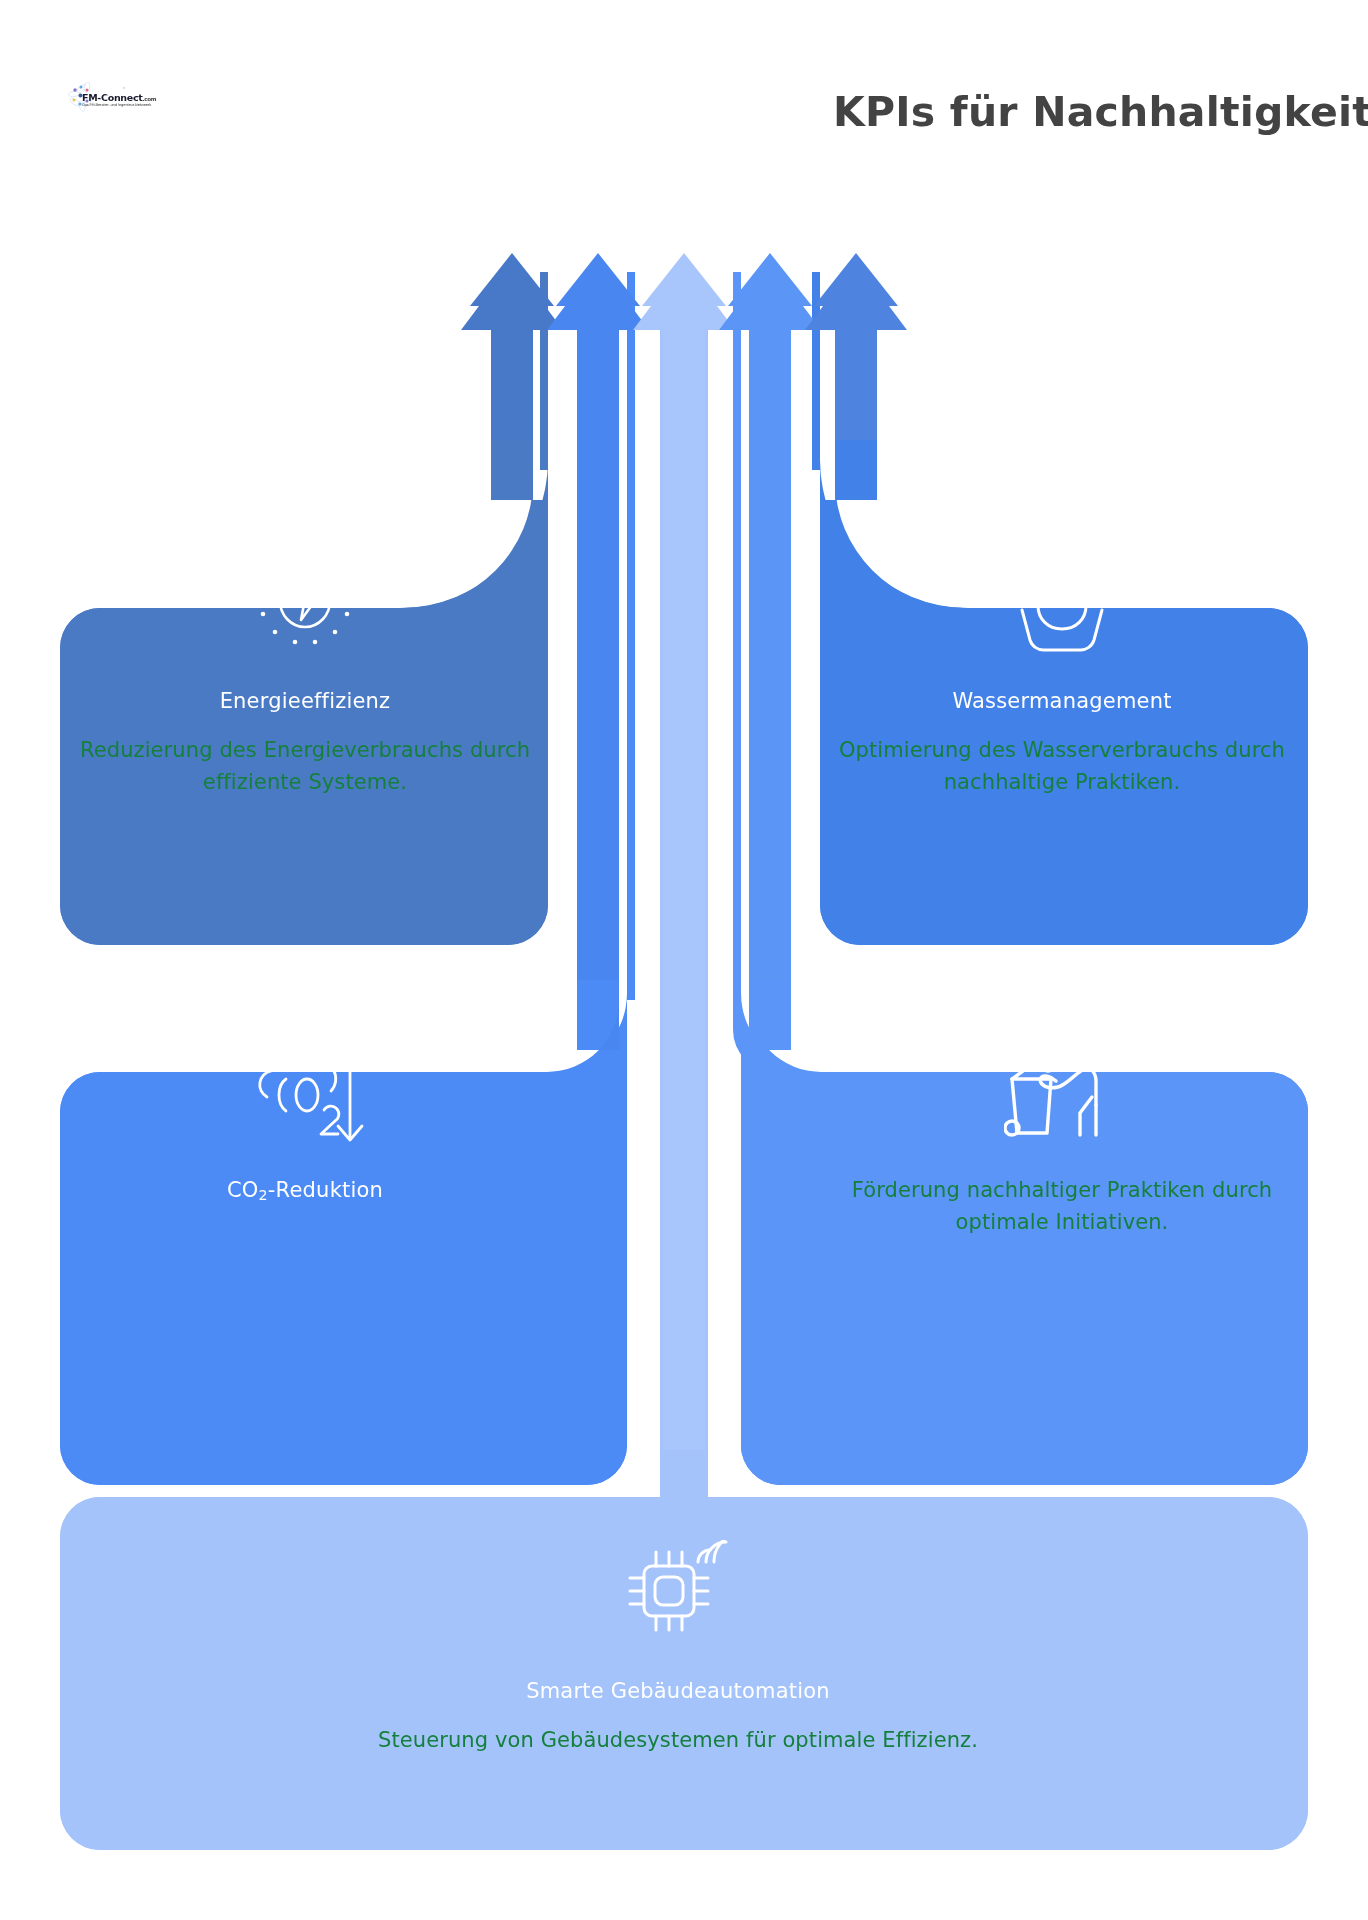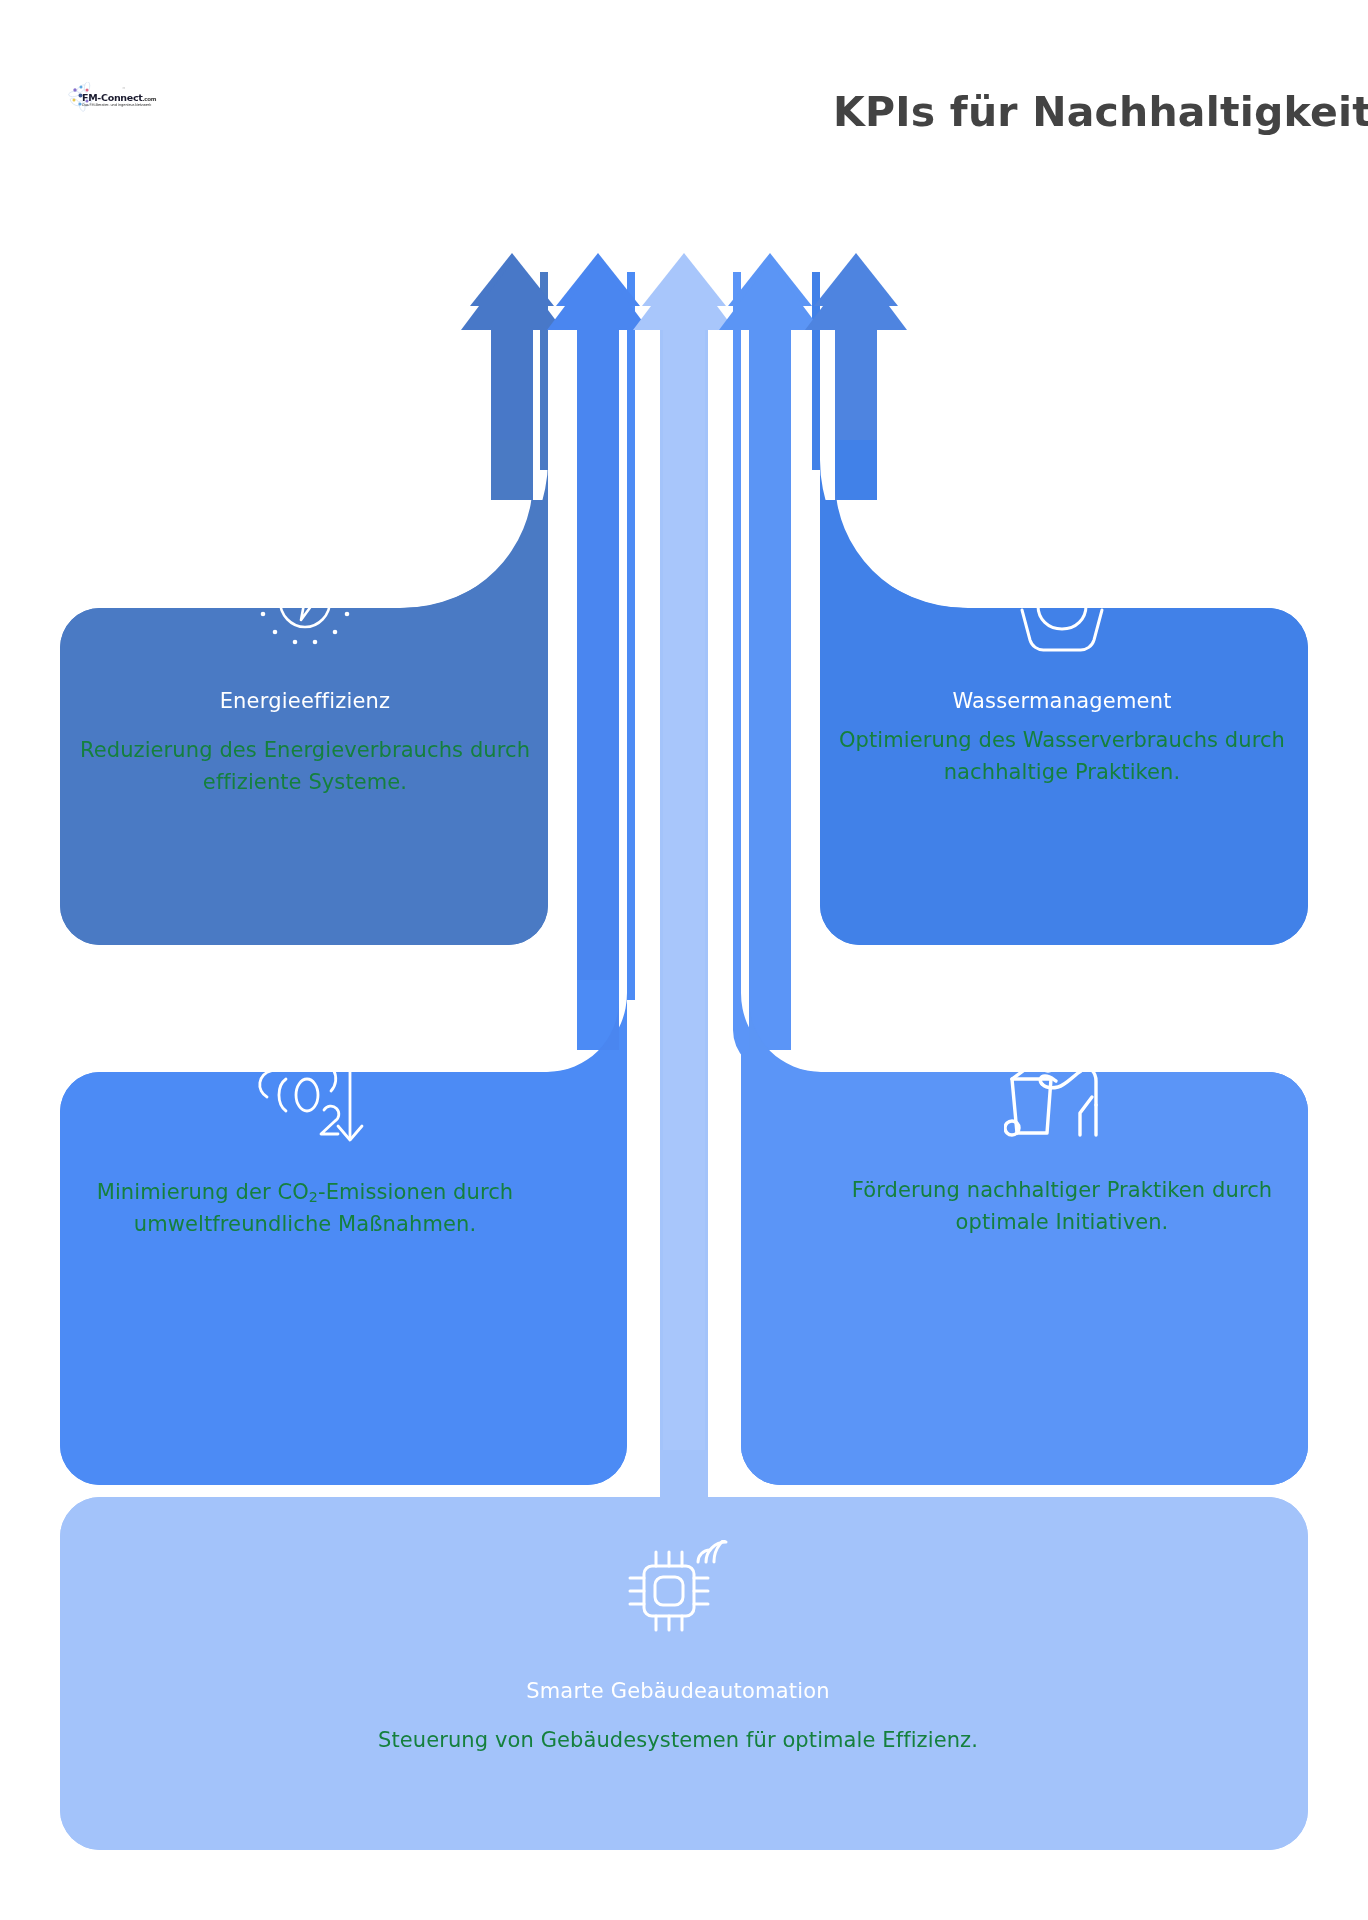--- a/index.html
+++ b/index.html
@@ -137,21 +137,21 @@
     left: 55px;  top: 546px;  width: 500px;
   }
   #card-energy-content .card-icon { margin-bottom: 26px; }
   #card-energy-content .card-title { margin-bottom: 21px; }
 
   
   #card-water-content {
     left: 812px; top: 546px;  width: 500px;
   }
   #card-water-content .card-icon { margin-bottom: 26px; }
-  #card-water-content .card-title { margin-bottom: 11px; }
+  #card-water-content .card-title { margin-bottom: 21px; }
 
   
   #card-co2-content {
     left: 55px;  top: 1035px; width: 500px;
   }
   #card-co2-content .card-icon { margin-bottom: 26px; }
   #card-co2-content .card-title { margin-bottom: 21px; }
 
   
   #card-fm-content {
@@ -360,22 +360,22 @@
     <svg class="card-icon" width="120" height="116" viewBox="0 0 120 116" xmlns="http://www.w3.org/2000/svg">
       <g fill="none" stroke="#ffffff" stroke-width="2.8" stroke-linecap="round" stroke-linejoin="round">
         <path d="M 22 62 A 14 14 0 0 1 26 36 A 24 24 0 0 1 70 26 A 18 18 0 0 1 86 56"></path>
         <path d="M 41 44 A 13 18 0 0 0 41 76"></path>
         <ellipse cx="62" cy="60" rx="11" ry="16"></ellipse>
         <path d="M 79 75 A 8 8 0 1 1 90 86 L 76 99 L 93 99"></path>
         <path d="M 105 14 L 105 104"></path>
         <path d="M 93 91 L 105 105 L 117 91"></path>
       </g>
     </svg>
-    <div class="card-desc">
-      <span>Minimierung der CO</span><sub>2</sub><span>-Emissionen durch umweltfreundliche Maßnahmen.</span>
+    <div class="card-title">
+      <span>CO</span><sub>2</sub><span>-Reduktion</span>
     </div>
   </div>
 
   <div class="card-content" id="card-fm-content">
     <svg class="card-icon" width="116" height="110" viewBox="0 0 116 110" xmlns="http://www.w3.org/2000/svg">
       <g fill="none" stroke="#ffffff" stroke-width="3.4" stroke-linecap="round" stroke-linejoin="round">
         <circle cx="77" cy="17" r="13"></circle>
         <path d="M 77 31 C 86 31 92 37 92 46 L 92 70"></path>
         <path d="M 92 70 L 92 100"></path>
         <path d="M 88 62 L 76 78 L 76 100"></path>

